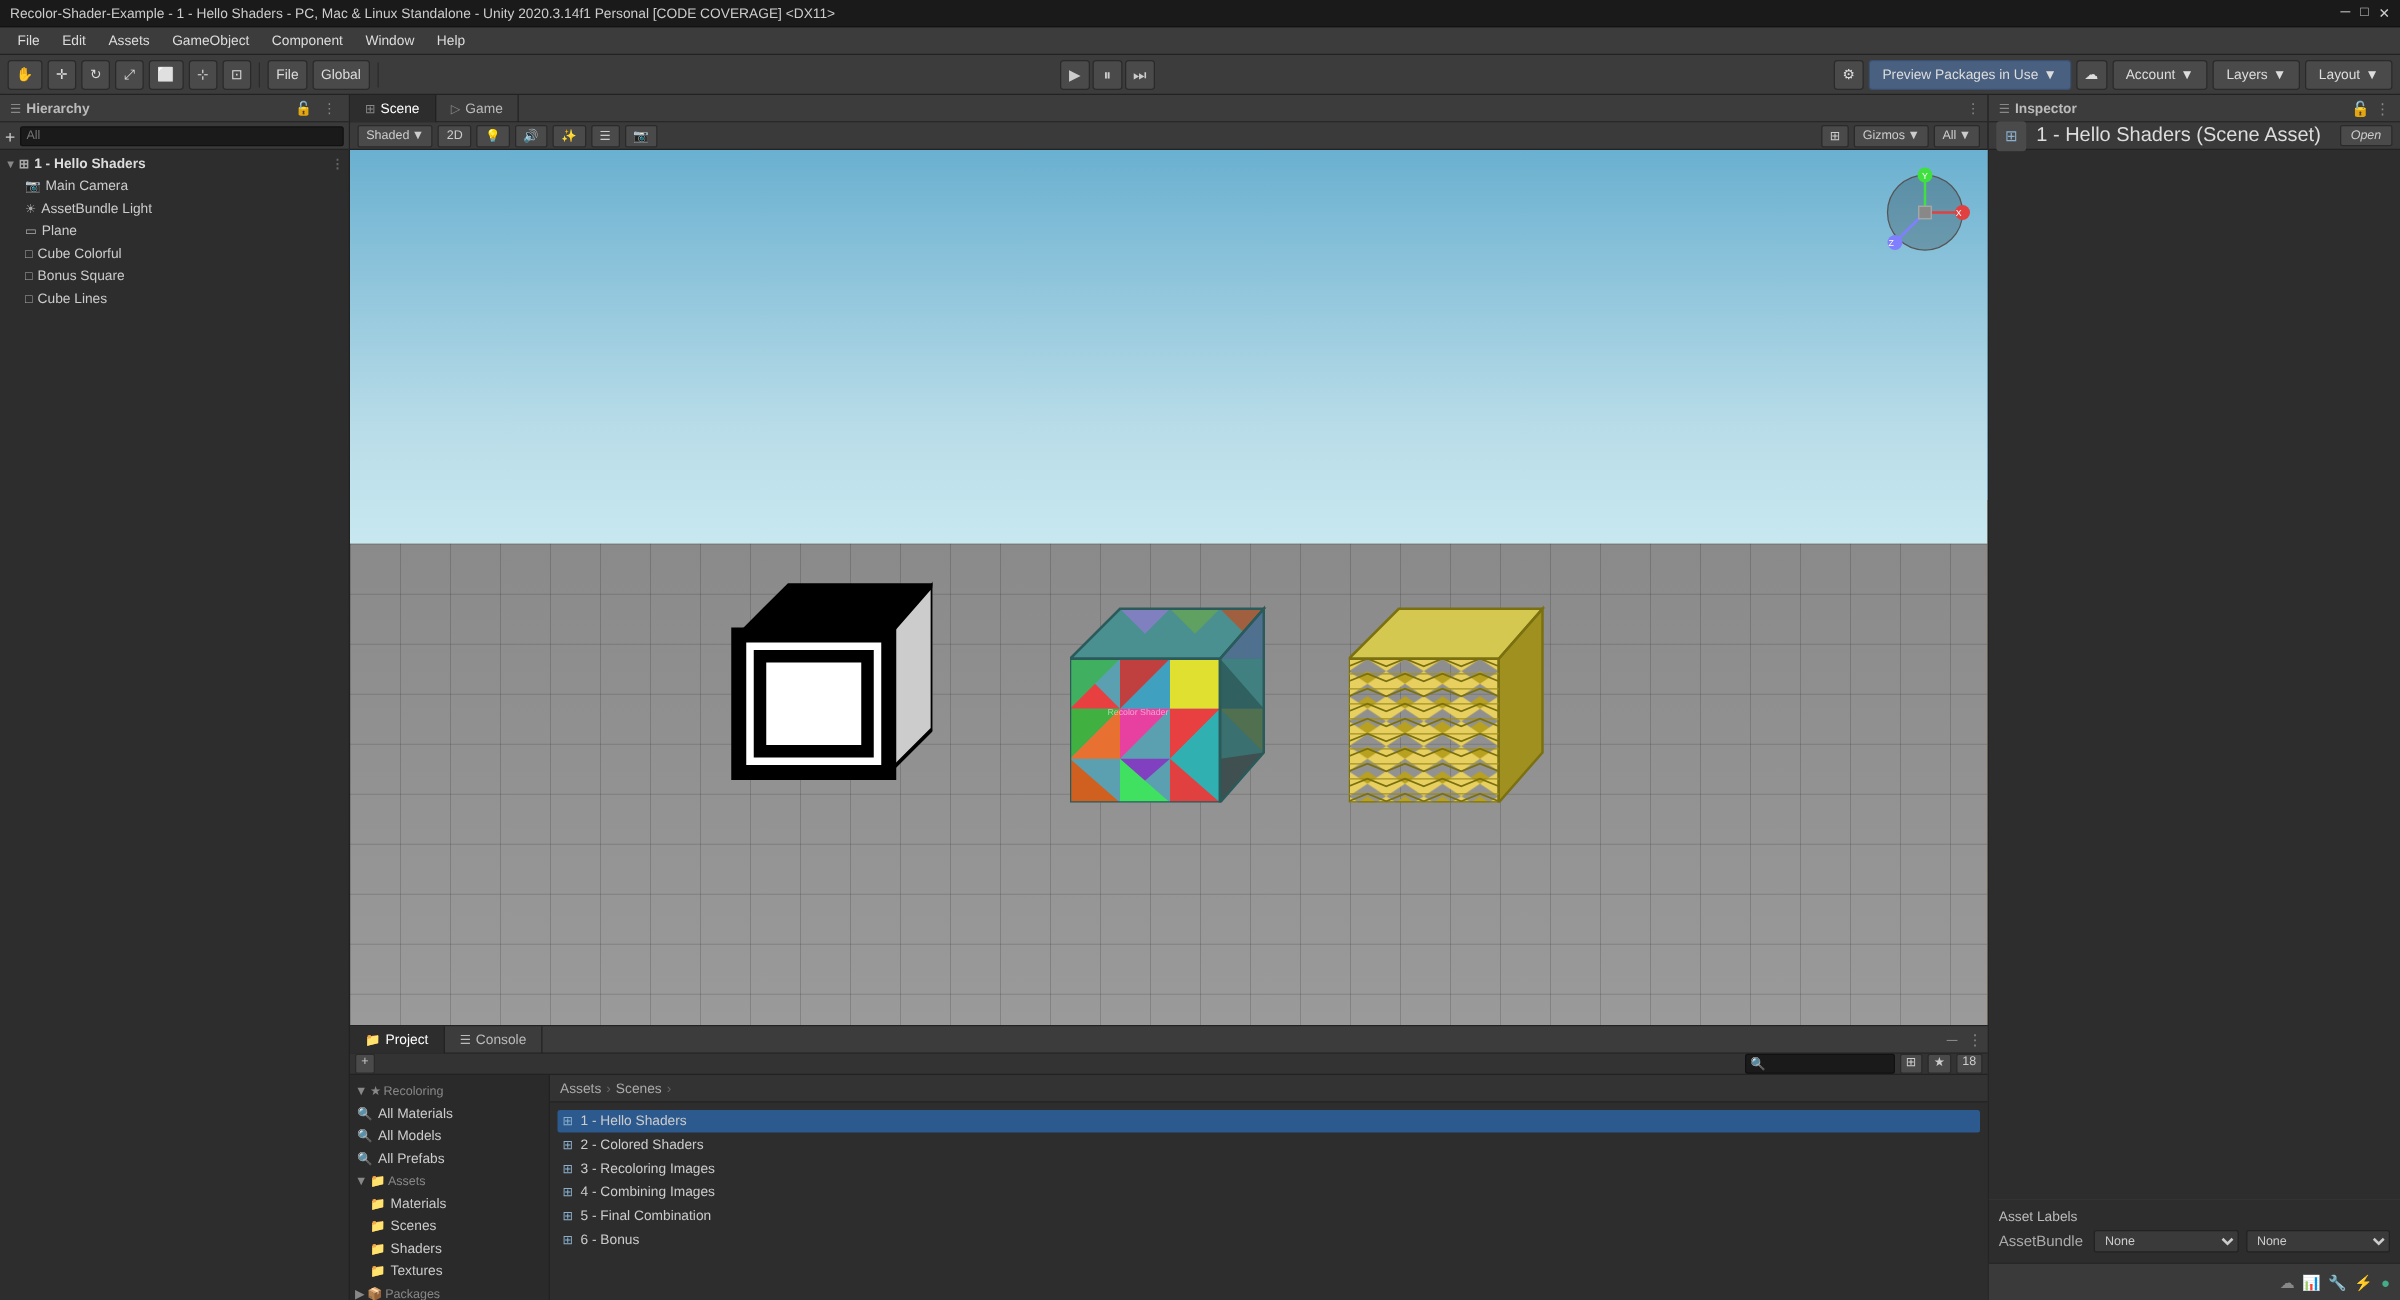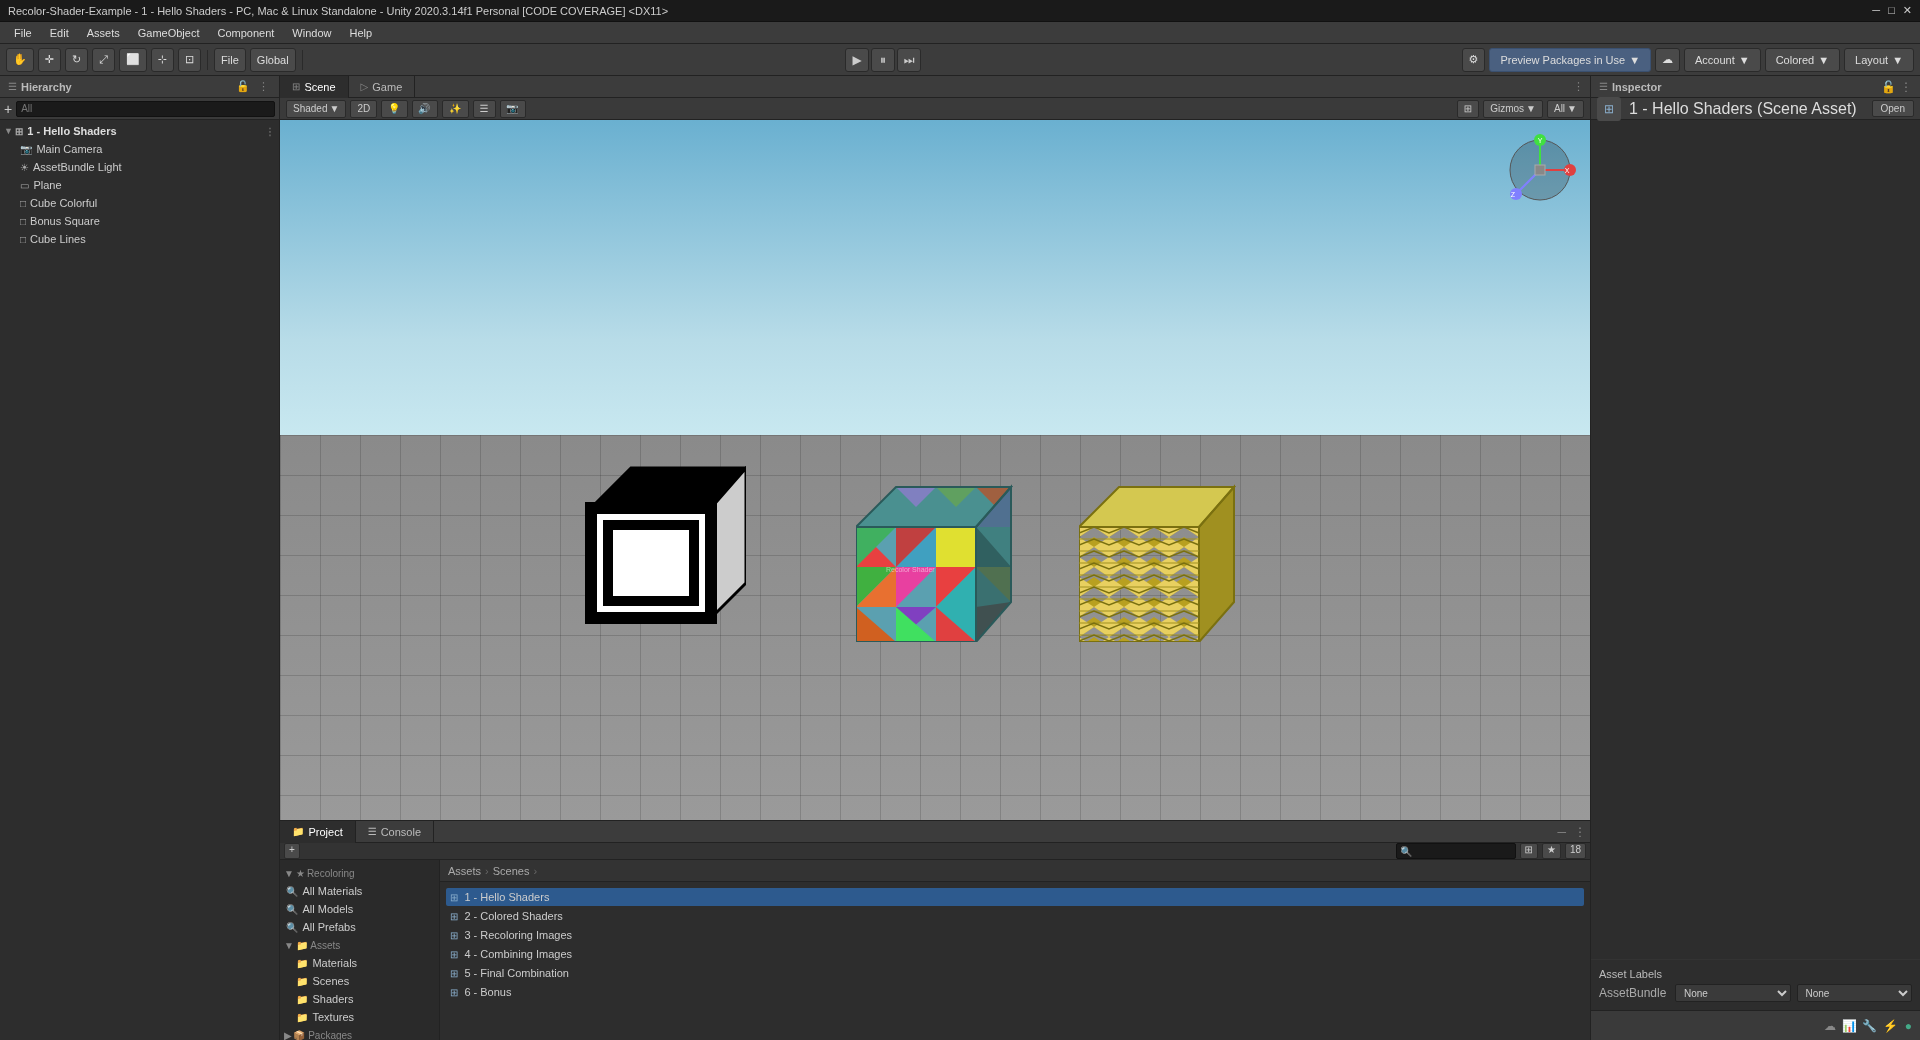--- a/index.html
+++ b/index.html
@@ -314,20 +314,21 @@
     }
     .inspector-open-btn {
       margin-left: auto;
       padding: 2px 8px;
       background: #4a4a4a;
       border: 1px solid #2a2a2a;
       border-radius: 2px;
       color: #ccc;
       font-size: 10px;
       cursor: pointer;
+      font-style: italic;
     }
 
     
     .asset-labels {
       padding: 8px;
       border-top: 1px solid #333;
     }
     .asset-label-title {
       font-size: 11px;
       color: #bbb;
@@ -595,21 +596,21 @@
   <div class="toolbar-btn topright-btn preview-btn">
     <span>Preview Packages in Use</span>
     <span>▼</span>
   </div>
   <div class="toolbar-btn">☁</div>
   <div class="toolbar-btn topright-btn">
     <span>Account</span>
     <span>▼</span>
   </div>
   <div class="toolbar-btn topright-btn">
-    <span>Colored</span>
+    <span>Layers</span>
     <span>▼</span>
   </div>
   <div class="toolbar-btn topright-btn">
     <span>Layout</span>
     <span>▼</span>
   </div>
 </div>
 
 <div id="main-layout">
 

